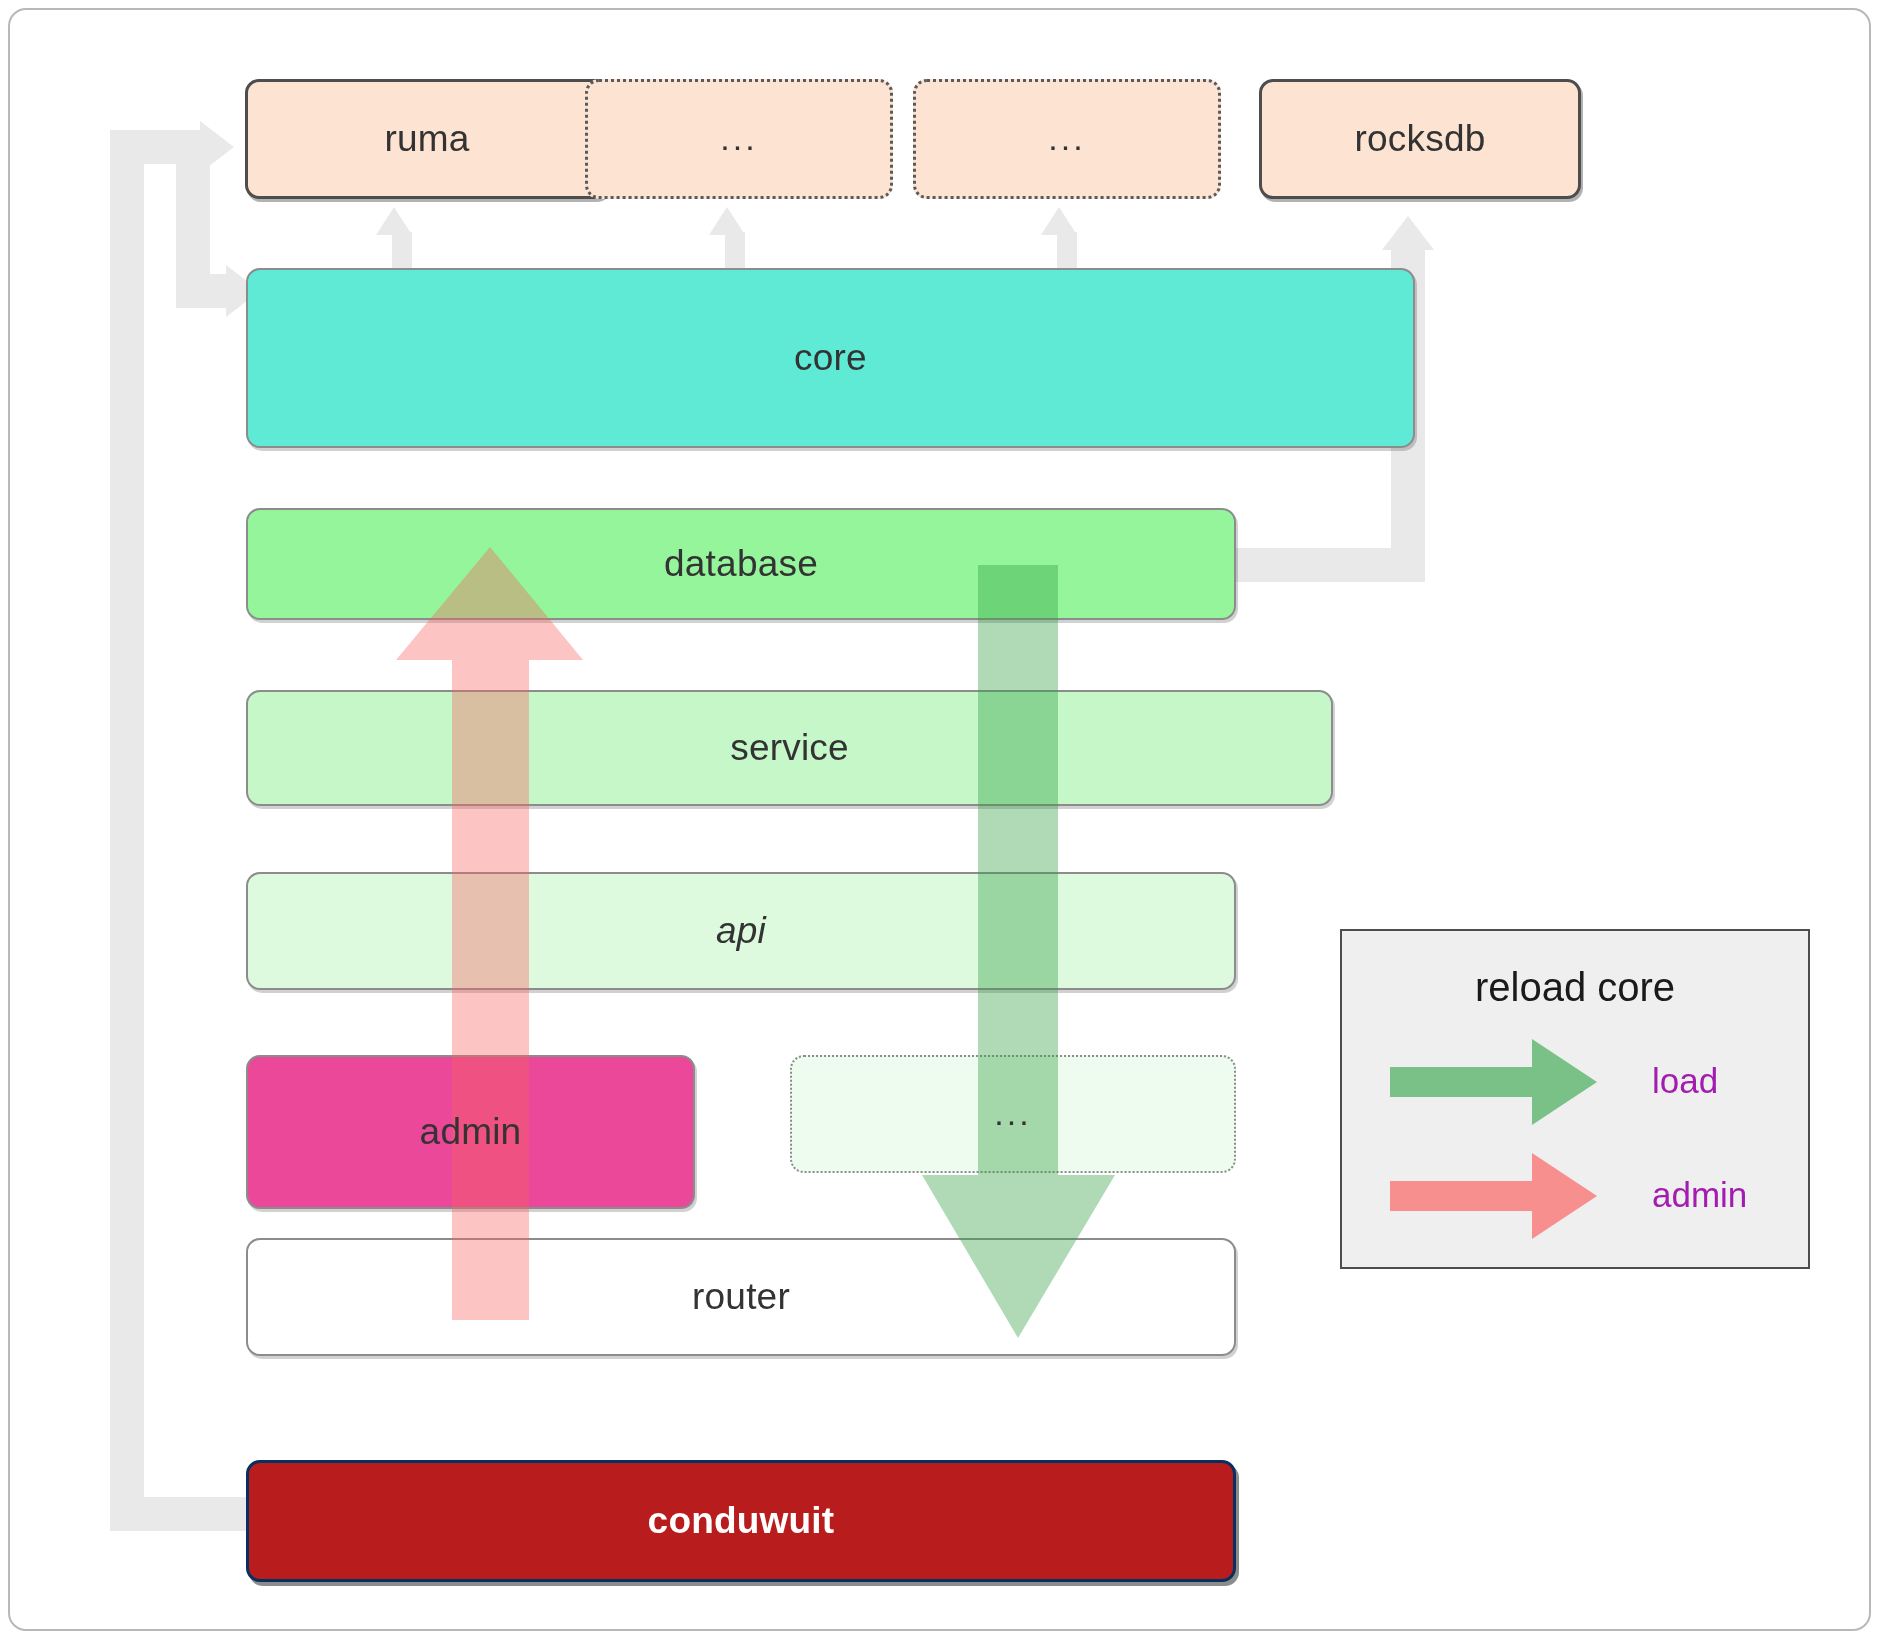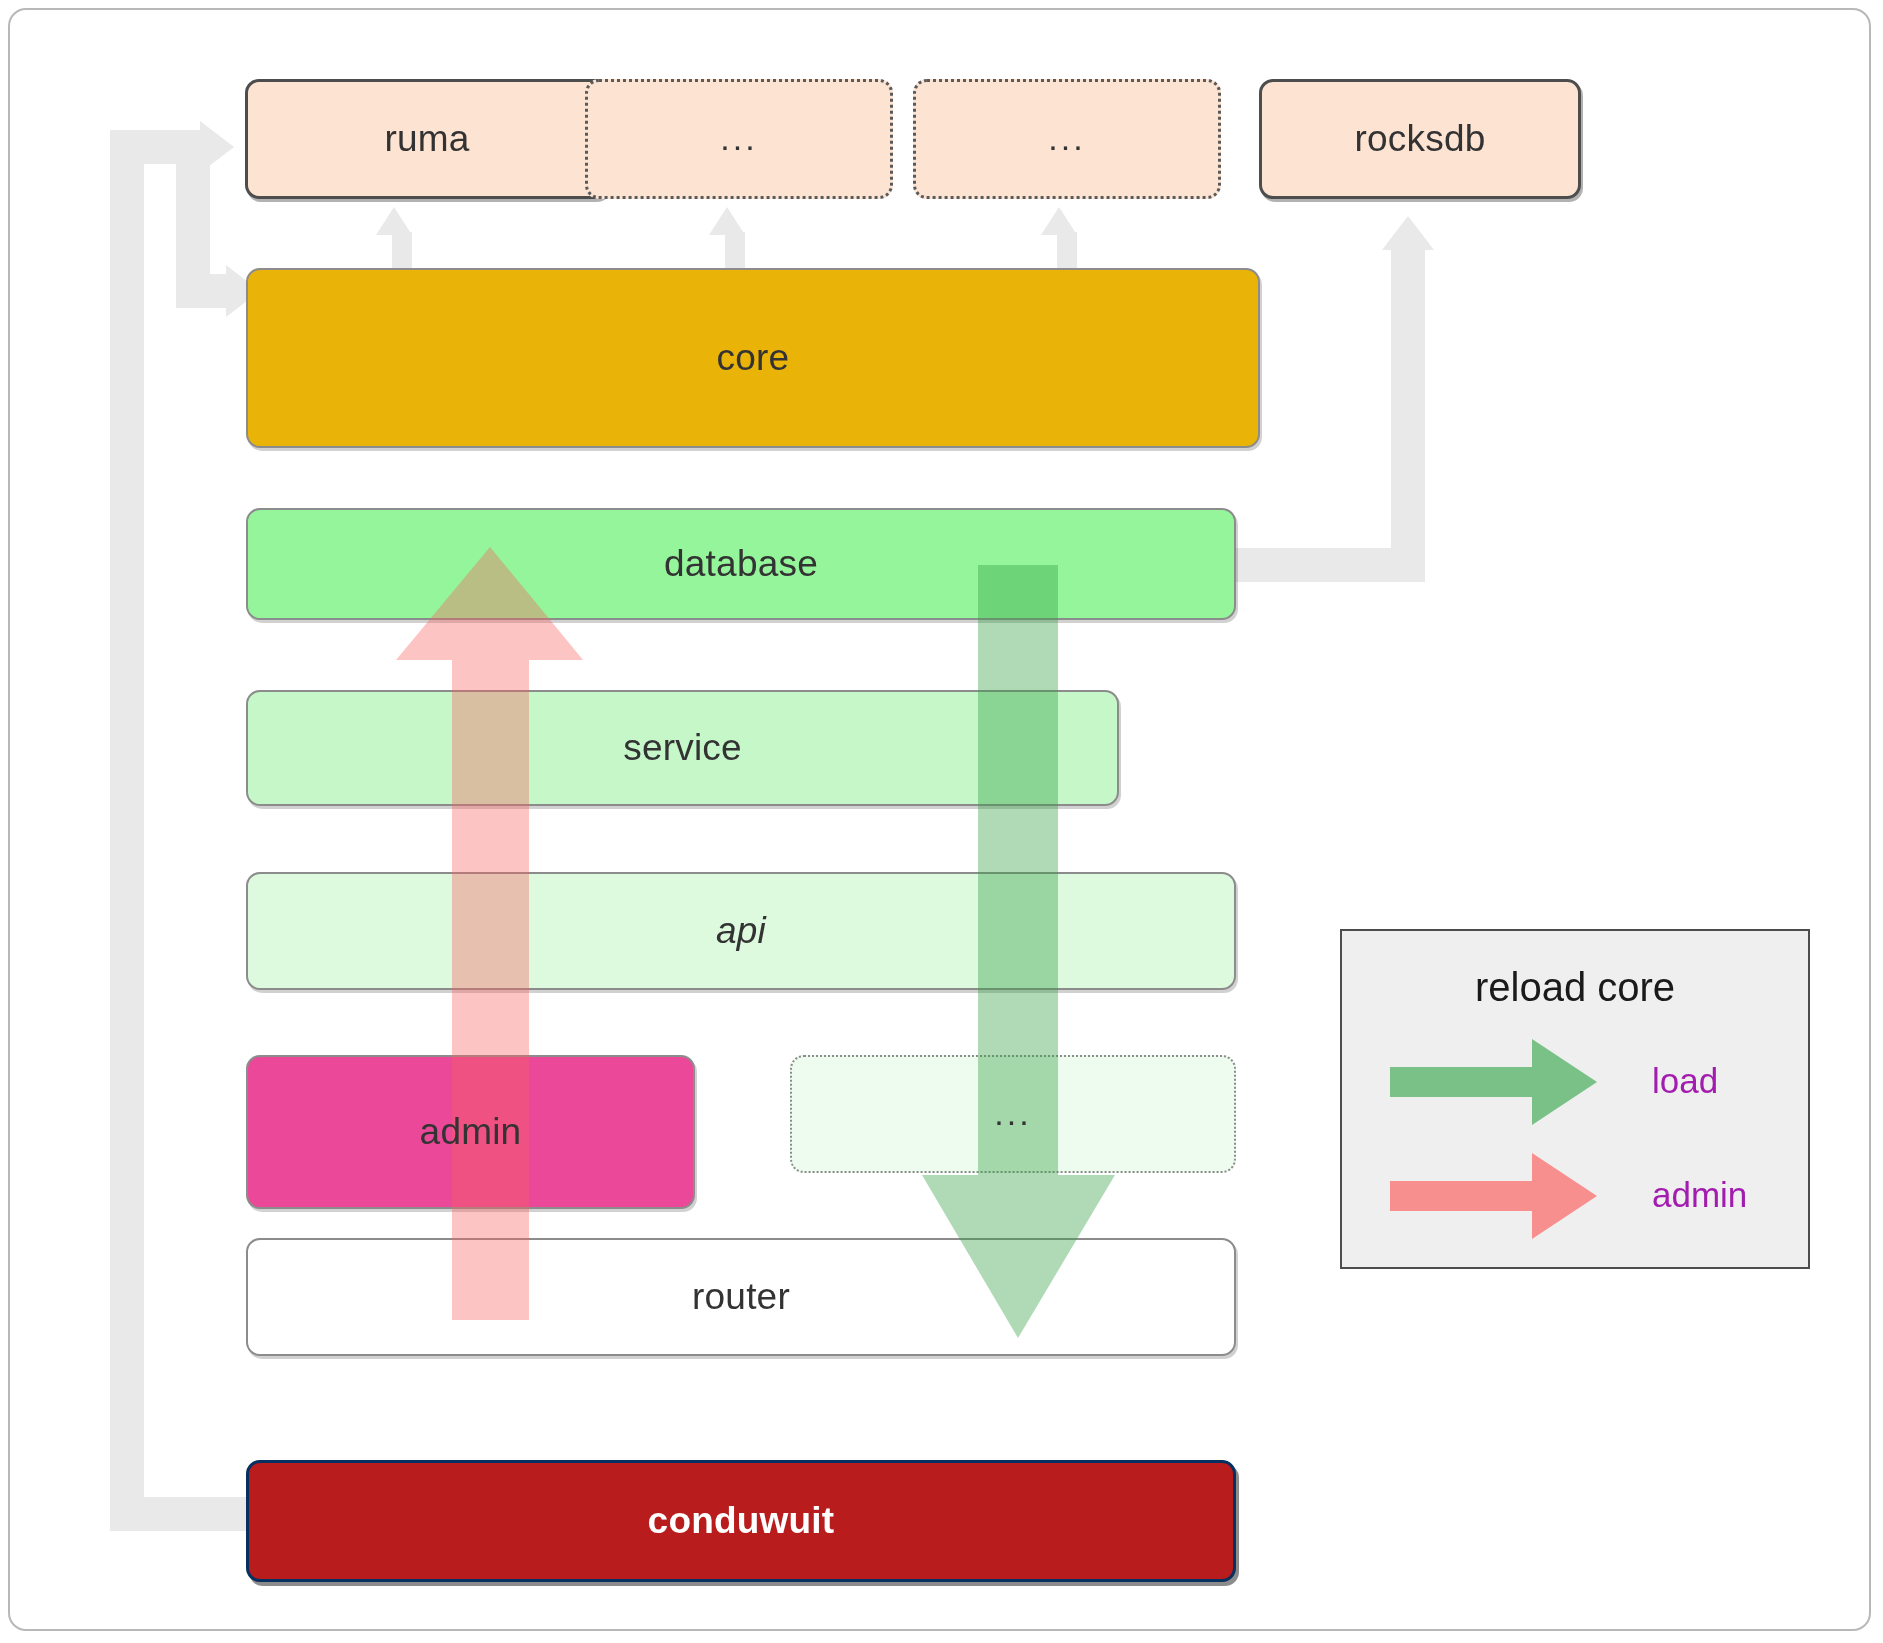--- a/index.html
+++ b/index.html
@@ -158,29 +158,29 @@
   </div>
 
   <div class="node crate-dotted" style="left:913px; top:79px; width:308px; height:120px;">
     <span class="lbl dots">...</span>
   </div>
 
   <div class="node crate-solid" style="left:1259px; top:79px; width:322px; height:120px;">
     <span class="lbl">rocksdb</span>
   </div>
 
-  <div class="node layer" style="left:246px; top:268px; width:1014px; height:180px; background:#eab308;">
+  <div class="node layer" style="left:246px; top:268px; width:1169px; height:180px; background:#5eead4;">
     <span class="lbl">core</span>
   </div>
 
   <div class="node layer" style="left:246px; top:508px; width:990px; height:112px; background:#94f59a;">
     <span class="lbl">database</span>
   </div>
 
-  <div class="node layer" style="left:246px; top:690px; width:873px; height:116px; background:#c5f7c9;">
+  <div class="node layer" style="left:246px; top:690px; width:1087px; height:116px; background:#c5f7c9;">
     <span class="lbl">service</span>
   </div>
 
   <div class="node layer" style="left:246px; top:872px; width:990px; height:118px; background:#ddf9de;font-style:italic;">
     <span class="lbl">api</span>
   </div>
 
   <div class="node layer" style="left:246px; top:1055px; width:449px; height:154px; background:#ec4899;">
     <span class="lbl">admin</span>
   </div>

